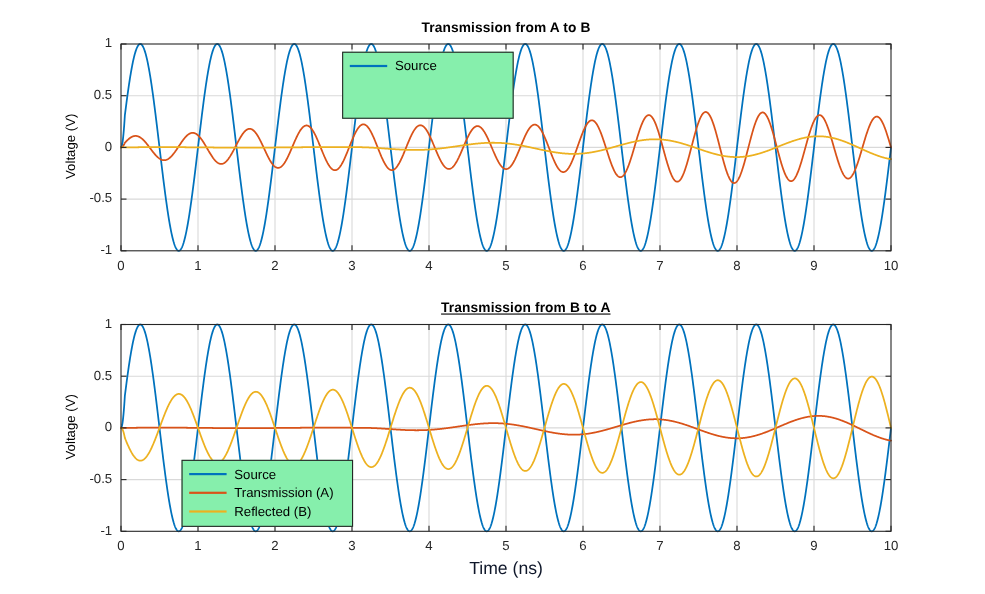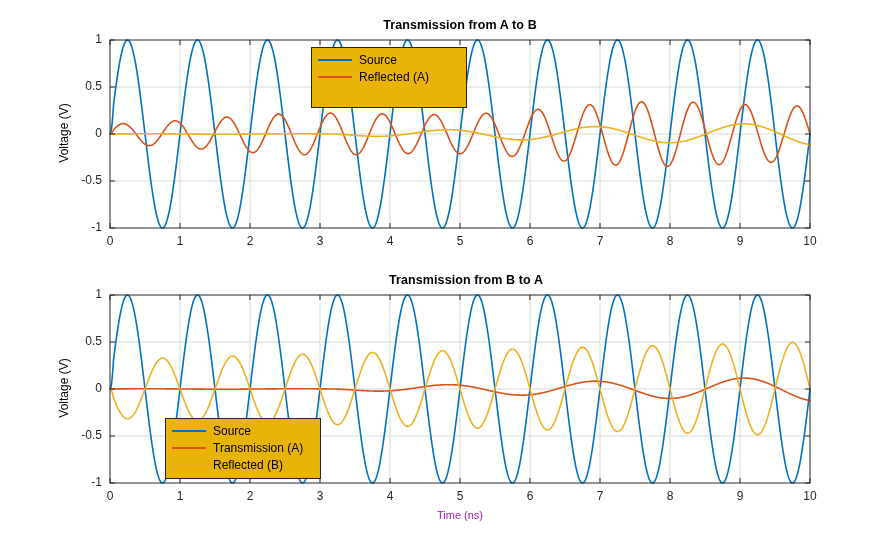--- a/index.html
+++ b/index.html
@@ -31,22 +31,22 @@
     position: absolute;
     font-size: 12px;
     color: #000000;
     transform-origin: 50% 50%;
     transform: rotate(-90deg);
     text-align: center;
     white-space: nowrap;
   }
   .xlabel {
     position: absolute;
-    font-size: 11px;
-    color: #a21caf;
+    font-size: 16px;
+    color: #0f172a;
     text-align: center;
     white-space: nowrap;
   }
   .tick-label-x {
     position: absolute;
     font-size: 12px;
     color: #262626;
     text-align: center;
     white-space: nowrap;
   }
@@ -56,21 +56,21 @@
     color: #262626;
     text-align: right;
     white-space: nowrap;
   }
   svg.plot {
     position: absolute;
     overflow: visible;
   }
   .legend-box {
     position: absolute;
-    background: #eab308;
+    background: #86efac;
     border: 1px solid #262626;
     box-sizing: border-box;
     padding: 3px 6px 4px 6px;
   }
   .legend-row {
     display: flex;
     align-items: center;
     height: 17px;
   }
   .legend-swatch {
@@ -163,24 +163,20 @@
     <div class="tick-label-x" style="left: 510px; width: 40px; top: 234px;">6</div>
     <div class="tick-label-x" style="left: 580px; width: 40px; top: 234px;">7</div>
     <div class="tick-label-x" style="left: 650px; width: 40px; top: 234px;">8</div>
     <div class="tick-label-x" style="left: 720px; width: 40px; top: 234px;">9</div>
     <div class="tick-label-x" style="left: 790px; width: 40px; top: 234px;">10</div>
     <div class="legend-box" style="left: 311px; top: 47px; width: 156px; height: 61px;">
       <div class="legend-row">
         <span class="legend-swatch" style="border-top-color: rgb(0, 114, 189);"></span>
         <span class="legend-text">Source</span>
       </div>
-      <div class="legend-row">
-        <span class="legend-swatch" style="border-top-color: rgb(217, 83, 25);"></span>
-        <span class="legend-text">Reflected (A)</span>
-      </div>
     </div>
     <svg class="plot" width="702" height="190" style="left:109px; top:294px;" viewBox="109 294 702 190">
       <rect x="110" y="295" width="700" height="188" fill="#ffffff"></rect>
       <g>
         <line x1="110" y1="436" x2="810" y2="436" stroke="#d9d9d9" stroke-width="1"></line>
         <line x1="110" y1="389" x2="810" y2="389" stroke="#d9d9d9" stroke-width="1"></line>
         <line x1="110" y1="342" x2="810" y2="342" stroke="#d9d9d9" stroke-width="1"></line>
         <line x1="180" y1="295" x2="180" y2="483" stroke="#d9d9d9" stroke-width="1"></line>
         <line x1="250" y1="295" x2="250" y2="483" stroke="#d9d9d9" stroke-width="1"></line>
         <line x1="320" y1="295" x2="320" y2="483" stroke="#d9d9d9" stroke-width="1"></line>
@@ -223,21 +219,21 @@
         <line x1="810" y1="436" x2="805" y2="436" stroke="#262626" stroke-width="1"></line>
         <line x1="110" y1="389" x2="115" y2="389" stroke="#262626" stroke-width="1"></line>
         <line x1="810" y1="389" x2="805" y2="389" stroke="#262626" stroke-width="1"></line>
         <line x1="110" y1="342" x2="115" y2="342" stroke="#262626" stroke-width="1"></line>
         <line x1="810" y1="342" x2="805" y2="342" stroke="#262626" stroke-width="1"></line>
         <line x1="110" y1="295" x2="115" y2="295" stroke="#262626" stroke-width="1"></line>
         <line x1="810" y1="295" x2="805" y2="295" stroke="#262626" stroke-width="1"></line>
       </g>
       <rect x="110" y="295" width="700" height="188" fill="none" stroke="#262626" stroke-width="1"></rect>
     </svg>
-    <div class="axes-title" style="left: 116px; top: 273px; width: 700px;">Transmission from B to A</div>
+    <div class="axes-title" style="left: 128px; top: 273px; width: 700px; text-decoration: underline;">Transmission from B to A</div>
     <div class="ylabel" style="width: 188px; left: -30px; top: 381px;">Voltage (V)</div>
     <div class="tick-label-y" style="left: 62px; width: 40px; top: 475px;">-1</div>
     <div class="tick-label-y" style="left: 62px; width: 40px; top: 428px;">-0.5</div>
     <div class="tick-label-y" style="left: 62px; width: 40px; top: 381px;">0</div>
     <div class="tick-label-y" style="left: 62px; width: 40px; top: 334px;">0.5</div>
     <div class="tick-label-y" style="left: 62px; width: 40px; top: 287px;">1</div>
     <div class="tick-label-x" style="left: 90px; width: 40px; top: 489px;">0</div>
     <div class="tick-label-x" style="left: 160px; width: 40px; top: 489px;">1</div>
     <div class="tick-label-x" style="left: 230px; width: 40px; top: 489px;">2</div>
     <div class="tick-label-x" style="left: 300px; width: 40px; top: 489px;">3</div>

